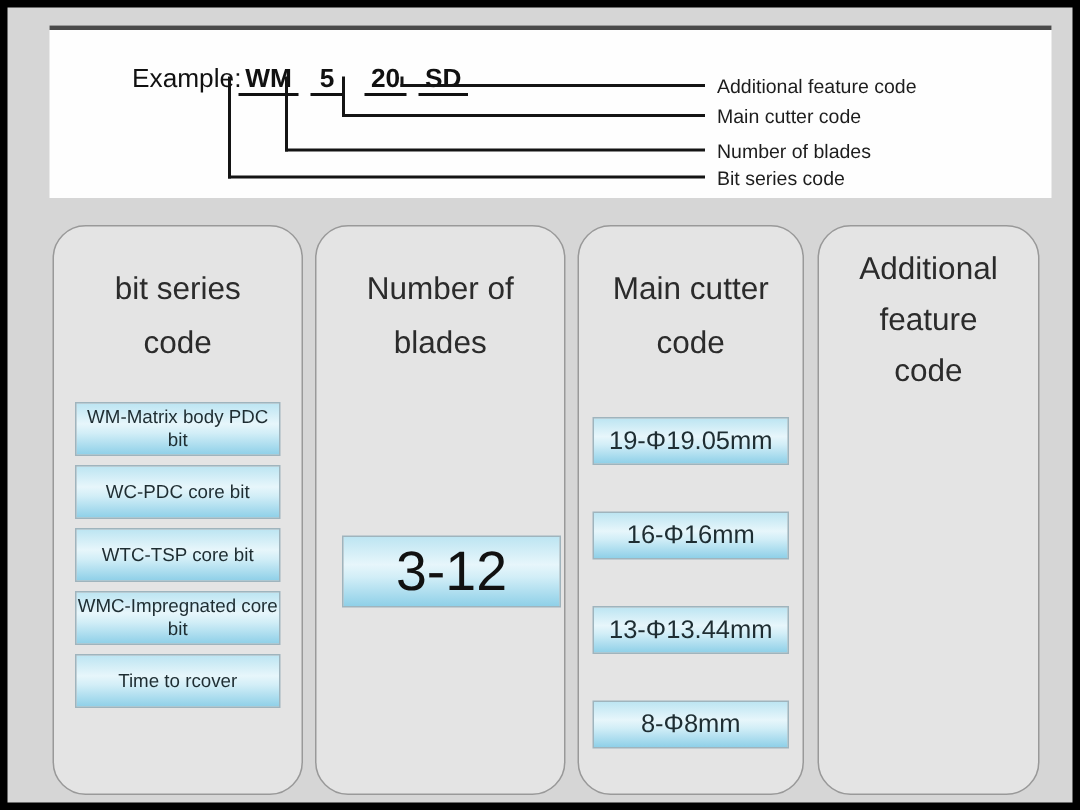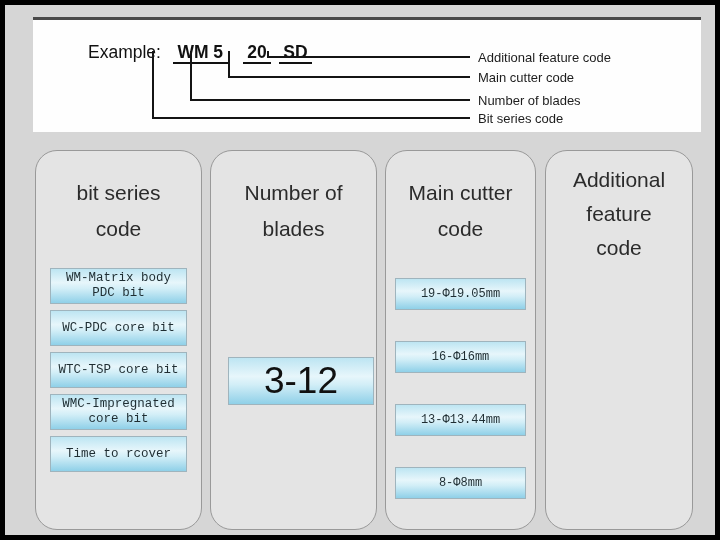--- a/index.html
+++ b/index.html
@@ -3,21 +3,21 @@
 <meta charset="utf-8">
 <style>
   html,body{margin:0;padding:0;}
   body{font-family:"Liberation Sans","DejaVu Sans",sans-serif;background:#000;}
   #stage{position:relative;width:720px;height:540px;background:#d6d6d6;border:5px solid #000;box-sizing:border-box;overflow:hidden;}
 
   
   .example-panel{position:absolute;left:28px;top:12px;width:668px;height:115px;background:#fefefe;border-top:3px solid #4a4a4a;box-sizing:border-box;}
   .example-prefix{position:absolute;left:55px;top:22px;font-size:17.5px;color:#111;}
   .code{position:absolute;top:22px;height:22px;font-size:17.5px;font-weight:700;color:#111;border-bottom:2px solid #111;text-align:center;box-sizing:border-box;}
-  .code-wm{left:140px;width:40px;}
+  .code-wm{left:126px;width:40px;}
   .code-5{left:174px;width:22px;}
   .code-19{left:210px;width:28px;}
   .code-sd{left:246px;width:33px;}
 
   .line{position:absolute;background:#141414;}
   .v{width:2px;}
   .h{height:2px;}
   .lbl{position:absolute;left:473px;font-size:13px;color:#1d1d1d;white-space:nowrap;}
 
   
@@ -25,30 +25,30 @@
   .col1{left:30px;width:167px;}
   .col2{left:205px;width:167px;}
   .col3{left:380px;width:151px;}
   .col4{left:540px;width:148px;}
   .col-header{margin:24px auto 0 auto;text-align:center;font-size:21px;line-height:1.72;color:#2b2b2b;}
   .col1 .col-header{width:120px;}
   .col2 .col-header{width:130px;}
   .col3 .col-header{width:122px;}
   .col4 .col-header{width:112px;margin-top:12px;line-height:1.62;}
 
-  .items{position:absolute;left:0;right:0;font-family:Liberation Mono, monospace;}
+  .items{position:absolute;left:0;right:0;}
   .col1 .items{top:117px;padding:0 14px;}
   .col3 .items{top:127px;padding:0 9px;}
   .col4 .items{top:118px;padding:0 5px 0 7px;}
 
   .chip{background:linear-gradient(180deg,#bde5f2 0%,#e7f6fb 40%,#d2eef7 58%,#8fd0e8 100%);
         border:1px solid #9fb4bd;box-sizing:border-box;color:#1e2d32;
         display:flex;align-items:center;justify-content:center;text-align:center;}
   .col1 .chip{height:36px;margin-bottom:6px;font-size:12.5px;line-height:1.18;}
-  .col3 .chip{height:32px;margin-bottom:31px;font-size:12px;}
+  .col3 .chip{height:32px;margin-bottom:31px;font-size:17px;}
   .col4 .chip{min-height:30px;margin-bottom:11px;font-size:13px;justify-content:flex-start;text-align:left;
               padding:2px 4px 2px 24px;text-indent:-10px;white-space:pre-wrap;line-height:1.25;}
   .blades-chip{position:absolute;left:17px;top:206px;width:146px;height:48px;
         background:linear-gradient(180deg,#bde5f2 0%,#e7f6fb 40%,#d2eef7 58%,#8fd0e8 100%);
         border:1px solid #9fb4bd;box-sizing:border-box;color:#111;font-size:37px;
         display:flex;align-items:center;justify-content:center;}
 </style>
 </head>
 <body>
 

